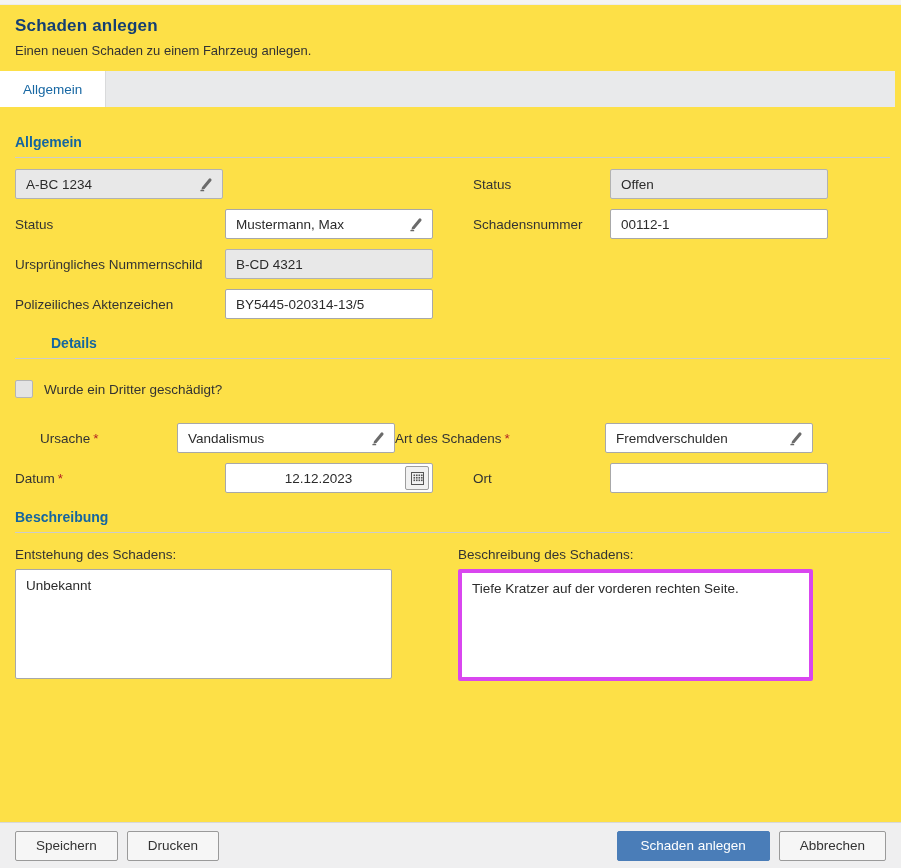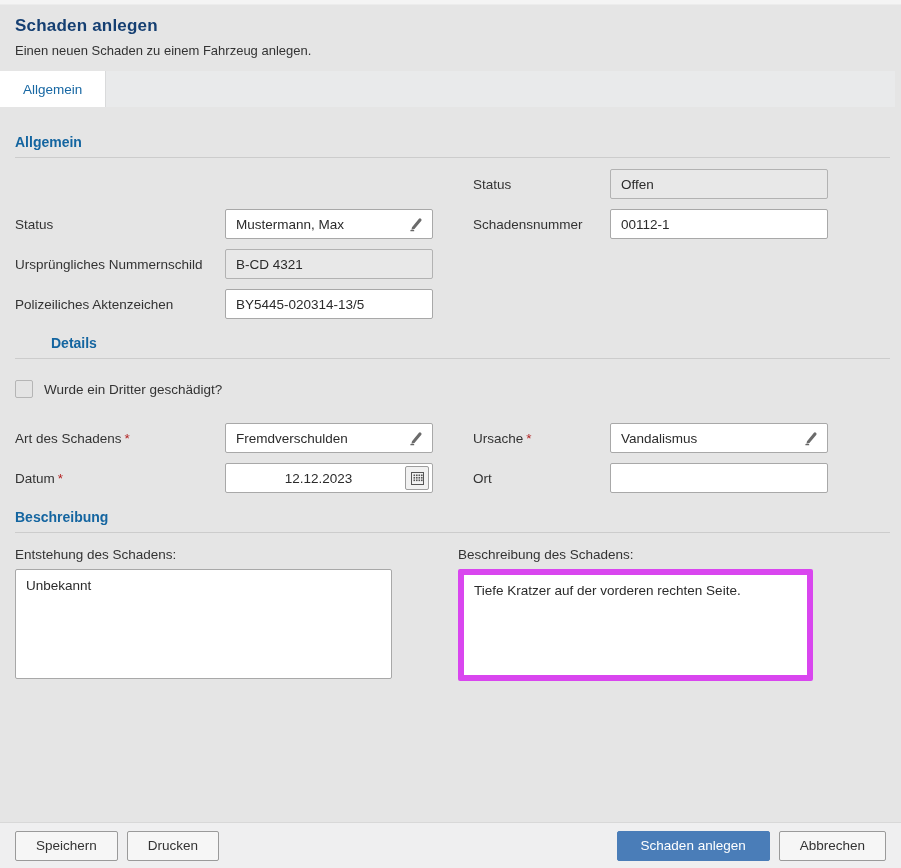--- a/index.html
+++ b/index.html
@@ -1,18 +1,18 @@
 <!DOCTYPE html>
 <html><head>
 <meta charset="utf-8">
 <style>
   * { margin:0; padding:0; box-sizing:border-box; }
   html,body { background:#ffffff; }
   body { font-family:"Liberation Sans", sans-serif; color:#333; }
-  .page { position:relative; width:901px; height:868px; background:#e5e5e5; overflow:hidden; }
+  .page { position:relative; width:901px; height:868px; background:#fde047; overflow:hidden; }
 
   .top-strip { height:5px; background:#f4f4f4; border-bottom:1px solid #ececec; }
 
   .header { padding:11px 15px 0 15px; }
   .page-title { font-size:17px; font-weight:bold; color:#153f72; letter-spacing:.2px; }
   .page-subtitle { font-size:13px; color:#333; margin-top:7px; }
 
   .tabbar { margin-top:13px; height:36px; background:#e9eaeb; width:895px; display:flex; }
   .tab { height:36px; display:flex; align-items:center; padding:0 24px; font-size:13.5px;
          cursor:pointer; color:#333; }
@@ -55,21 +55,21 @@
   .checkbox-label { font-size:13.5px; margin-left:11px; }
 
   .ta-row { display:flex; margin-top:14px; }
   .ta-col-left { width:443px; }
   .ta-col-right { width:357px; }
   .ta-label { font-size:13.5px; color:#333; margin-bottom:7px; }
   textarea { display:block; border:1px solid #a8a8a8; border-radius:2px; background:#fff;
       font-family:"Liberation Sans", sans-serif; font-size:13.5px; color:#2b2b2b;
       padding:8px 10px; resize:none; outline:none; }
   .ta-left { width:377px; height:110px; }
-  .ta-right { width:355px; height:112px; border:6px solid #d946ef; }
+  .ta-right { width:355px; height:112px; border:4px solid #d946ef; }
 
   .footer { position:absolute; left:0; bottom:0; width:901px; height:46px;
       background:#efeff0; border-top:1px solid #d8d8d8; display:flex; align-items:center;
       padding:0 15px; }
   .btn { height:30px; border:1px solid #9a9a9a; border-radius:2px; background:#f6f6f6;
       font-family:"Liberation Sans", sans-serif; font-size:13.5px; color:#333;
       padding:0 20px; cursor:pointer; }
   .btn + .btn { margin-left:9px; }
   .footer-spacer { flex:1 1 auto; }
   .btn.primary { background:#4a7db8; border-color:#4a7db8; color:#ffffff; padding:0 23px; }
@@ -93,20 +93,27 @@
   </div>
 
   <div class="content">
 
     <div class="section-title first">Allgemein</div>
     <div class="divider"></div>
 
     <div class="form-area">
       <div class="form-row">
         <div class="fg fg-left">
+          <div class="ctl input disabled">
+            <span class="val">A-BC 1234</span>
+            <svg class="pencil" width="15" height="15" viewBox="0 0 16 16">
+                <path d="M1.5 14.5h4" stroke="#666" stroke-width="1.4" fill="none"></path>
+                <path d="M5.8 12.9 L13.2 4.0 a1.7 1.7 0 0 0 -2.6 -2.1 L3.2 10.8 L2.6 13.6 Z" fill="#6b6b6b"></path>
+              </svg>
+          </div>
         </div>
         <div class="fg fg-right">
           <span class="lbl">Status</span>
           <div class="ctl input disabled">
             <span class="val">Offen</span>
           </div>
         </div>
       </div>
 
       <div class="form-row">
@@ -146,34 +153,34 @@
     <div class="section-title" style="margin-top:16px;padding-left:36px;">Details</div>
     <div class="divider"></div>
 
     <div class="checkbox-row">
       <div class="checkbox"></div>
       <span class="checkbox-label">Wurde ein Dritter geschädigt?</span>
     </div>
 
     <div class="form-area" style="margin-top:0;">
       <div class="form-row">
+        <div class="fg fg-right">
+          <span class="lbl"><span>Ursache</span><span class="req">*</span></span>
+          <div class="ctl input">
+            <span class="val">Vandalismus</span>
+            <svg class="pencil" width="15" height="15" viewBox="0 0 16 16">
+                <path d="M1.5 14.5h4" stroke="#666" stroke-width="1.4" fill="none"></path>
+                <path d="M5.8 12.9 L13.2 4.0 a1.7 1.7 0 0 0 -2.6 -2.1 L3.2 10.8 L2.6 13.6 Z" fill="#6b6b6b"></path>
+              </svg>
+          </div>
+        </div>
         <div class="fg fg-left">
           <span class="lbl"><span>Art des Schadens</span><span class="req">*</span></span>
           <div class="ctl input">
             <span class="val">Fremdverschulden</span>
-            <svg class="pencil" width="15" height="15" viewBox="0 0 16 16">
-                <path d="M1.5 14.5h4" stroke="#666" stroke-width="1.4" fill="none"></path>
-                <path d="M5.8 12.9 L13.2 4.0 a1.7 1.7 0 0 0 -2.6 -2.1 L3.2 10.8 L2.6 13.6 Z" fill="#6b6b6b"></path>
-              </svg>
-          </div>
-        </div>
-        <div class="fg fg-right">
-          <span class="lbl"><span>Ursache</span><span class="req">*</span></span>
-          <div class="ctl input">
-            <span class="val">Vandalismus</span>
             <svg class="pencil" width="15" height="15" viewBox="0 0 16 16">
                 <path d="M1.5 14.5h4" stroke="#666" stroke-width="1.4" fill="none"></path>
                 <path d="M5.8 12.9 L13.2 4.0 a1.7 1.7 0 0 0 -2.6 -2.1 L3.2 10.8 L2.6 13.6 Z" fill="#6b6b6b"></path>
               </svg>
           </div>
         </div>
       </div>
 
       <div class="form-row">
         <div class="fg fg-left">

